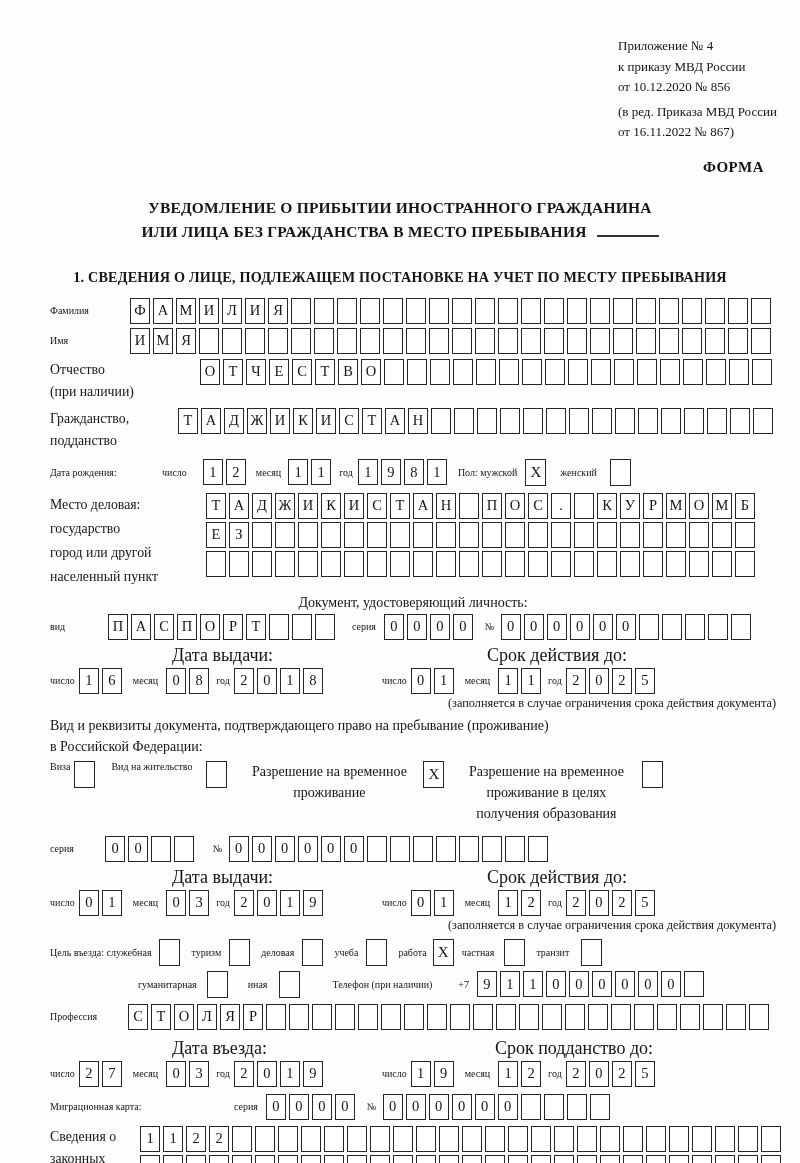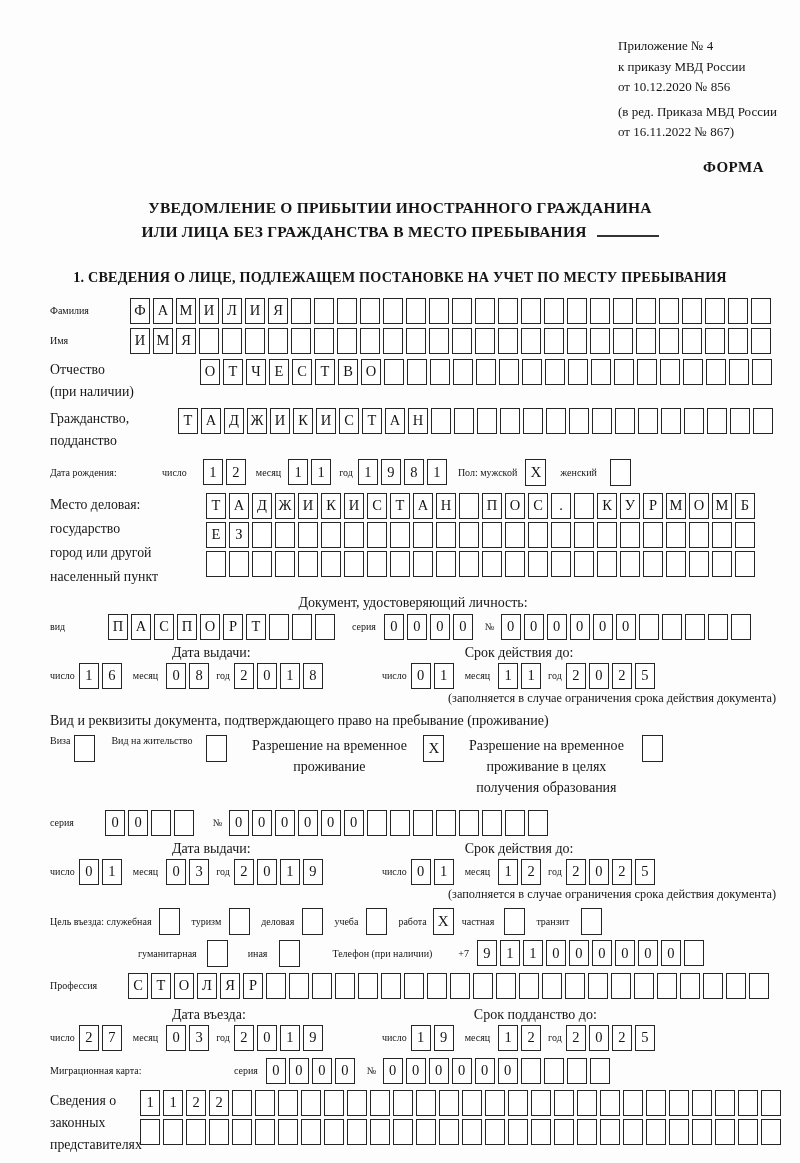--- a/index.html
+++ b/index.html
@@ -21,21 +21,21 @@
   .cell{
     box-sizing:border-box;flex:none;width:20px;height:26px;margin-right:3px;
     border:1.8px solid #262626;display:flex;align-items:center;justify-content:center;
     font-size:14.5px;background:#fff;
   }
   .cb{
     box-sizing:border-box;flex:none;width:21px;height:27px;border:1.8px solid #262626;
     display:flex;align-items:center;justify-content:center;font-size:15px;background:#fff;
   }
   .center-h{text-align:center;font-weight:normal;font-size:14px;margin-top:6px;}
-  .dhdr{display:flex;font-size:14px;margin-top:5px;}
+  .dhdr{display:flex;font-size:18px;margin-top:5px;}
   .note{text-align:right;font-size:12.3px;margin-top:2px;}
   .txt{font-size:14px;margin-top:7px;}
   .optxt{font-size:14px;text-align:center;line-height:1.5;}
   .lblcol{line-height:24px;font-size:13.8px;flex:none;}
   .vstack > .boxes{margin-top:3px;}
   .vstack > .boxes:first-child{margin-top:0;}
 </style>
 </head>
 <body>
 
@@ -384,20 +384,21 @@
     <div class="boxes" style="margin-left:4px">
         <span class="cell">2</span>
         <span class="cell">0</span>
         <span class="cell">2</span>
         <span class="cell">5</span>
       </div>
   </div>
   <div class="note">(заполняется в случае ограничения срока действия документа)</div>
 
   <div class="txt">Вид и реквизиты документа, подтверждающего право на пребывание (проживание)</div>
+  <div class="txt" style="margin-top:5px">в Российской Федерации:</div>
 
   <div class="row top" style="margin-top:6px">
     <span class="lbl">Виза</span>
     <span class="cb" style="margin-left:4px"></span>
     <span class="lbl" style="margin-left:16px">Вид на жительство</span>
     <span class="cb" style="margin-left:14px"></span>
     <div class="optxt" style="width:172px;margin-left:16px">Разрешение на временное проживание</div>
     <span class="cb" style="margin-left:8px">X</span>
     <div class="optxt" style="width:176px;margin-left:14px">Разрешение на временное проживание в целях получения образования</div>
     <span class="cb" style="margin-left:8px"></span>

